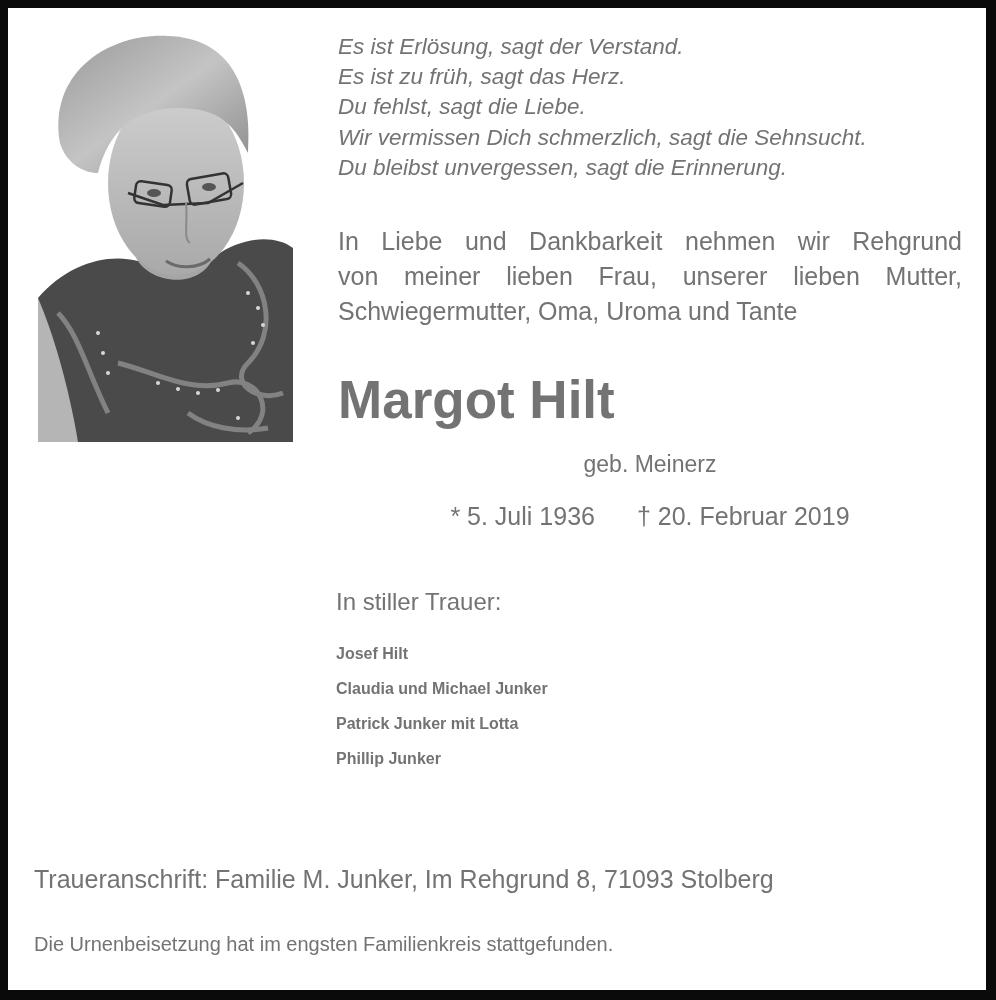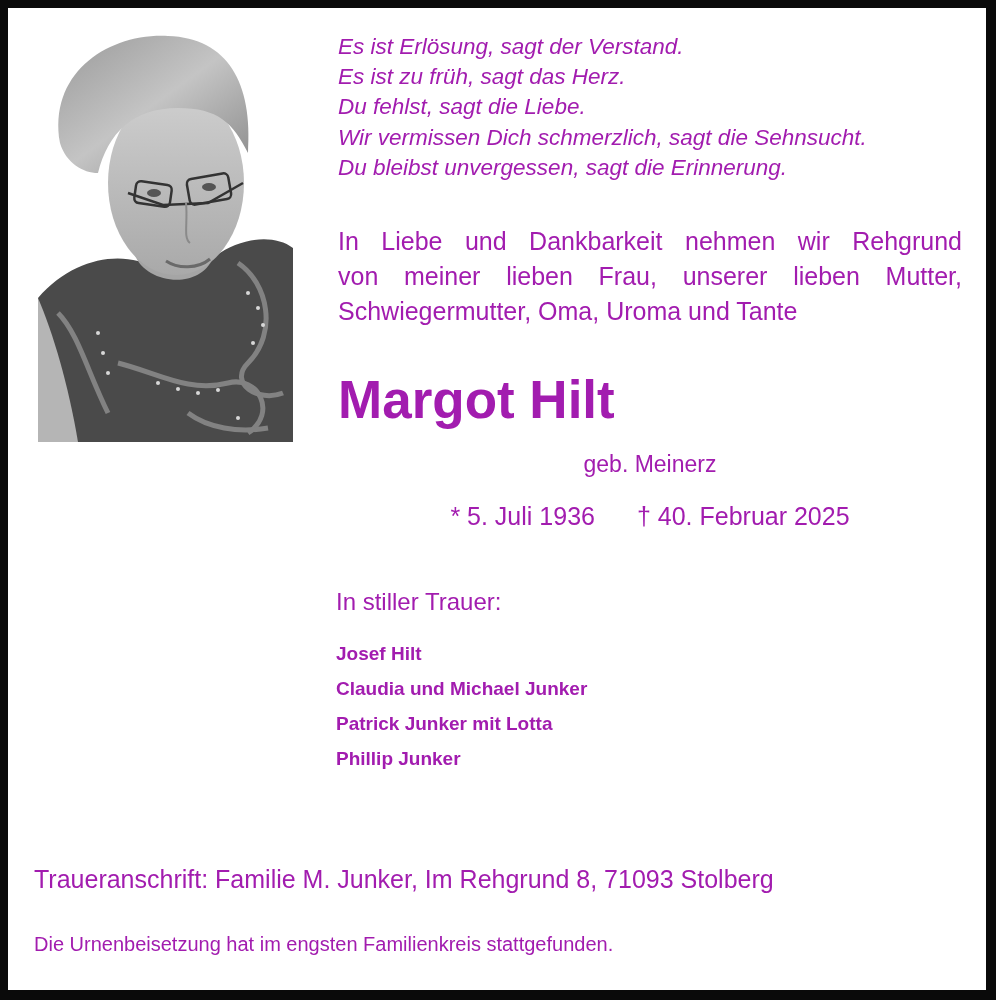--- a/index.html
+++ b/index.html
@@ -5,32 +5,32 @@
     html, body { margin: 0; padding: 0; background: #ffffff; }
     body { width: 996px; height: 1000px; overflow: hidden; }
     .frame {
       position: absolute; left: 0; top: 0;
       width: 996px; height: 1000px;
       box-sizing: border-box;
       border-style: solid; border-color: #0a0a0a;
       border-width: 8px 10px 10px 8px;
       background: #ffffff;
     }
-    .txt { position: absolute; color: #a21caf; font-family: "Liberation Sans", sans-serif; white-space: nowrap; }
+    .txt { position: absolute; color: #737373; font-family: "Liberation Sans", sans-serif; white-space: nowrap; }
     .photo { position: absolute; left: 38px; top: 33px; width: 255px; height: 409px; }
     .poem { left: 338px; top: 32px; font-style: italic; font-size: 22.5px; line-height: 30.2px; }
     .intro { left: 338px; top: 224px; width: 624px; font-size: 25px; line-height: 35px; white-space: normal; text-align: justify; }
     .intro span { display: block; text-align-last: justify; }
     .intro span.last { text-align-last: left; }
     .name { left: 338px; width: 624px; top: 368px; text-align: left; font-weight: bold; font-size: 53px; line-height: 64px; }
     .maiden { left: 338px; width: 624px; top: 449px; text-align: center; font-size: 23px; line-height: 30px; }
     .dates { left: 338px; width: 624px; top: 500px; text-align: center; font-size: 25px; line-height: 32px; }
     .dates .gap { display: inline-block; width: 42px; }
     .mourn-label { left: 336px; top: 586px; font-size: 24px; line-height: 32px; }
-    .mourners { left: 336px; top: 636px; font-size: 19px; line-height: 35px; }
+    .mourners { left: 336px; top: 636px; font-size: 16px; line-height: 35px; }
     .mourners div.b { font-weight: bold; }
     .address { left: 34px; top: 862px; font-size: 25px; line-height: 34px; }
     .note { left: 34px; top: 930px; font-size: 20px; line-height: 28px; }
   </style>
 </head>
 <body>
 
 <div class="frame"></div>
 
 <svg class="photo" viewBox="0 0 255 409" xmlns="http://www.w3.org/2000/svg">
@@ -100,21 +100,21 @@
 <div class="txt intro">
   <span>In Liebe und Dankbarkeit nehmen wir Rehgrund</span>
   <span>von meiner lieben Frau, unserer lieben Mutter,</span>
   <span class="last">Schwiegermutter, Oma, Uroma und Tante</span>
 </div>
 
 <div class="txt name">Margot Hilt</div>
 <div class="txt maiden">geb. Meinerz</div>
 
 <div class="txt dates">
-  <span>* 5. Juli 1936</span><span class="gap"></span><span>† 40. Februar 2025</span>
+  <span>* 5. Juli 1936</span><span class="gap"></span><span>† 20. Februar 2019</span>
 </div>
 
 <div class="txt mourn-label">In stiller Trauer:</div>
 
 <div class="txt mourners">
   <div class="b">Josef Hilt</div>
   <div class="b">Claudia und Michael Junker</div>
   <div class="b">Patrick Junker mit Lotta</div>
   <div class="b">Phillip Junker</div>
 </div>

